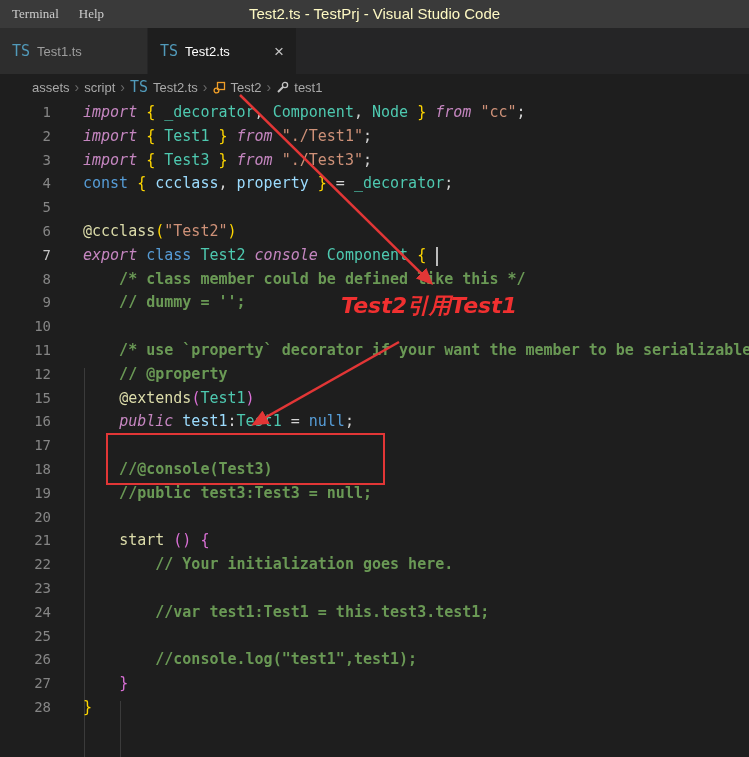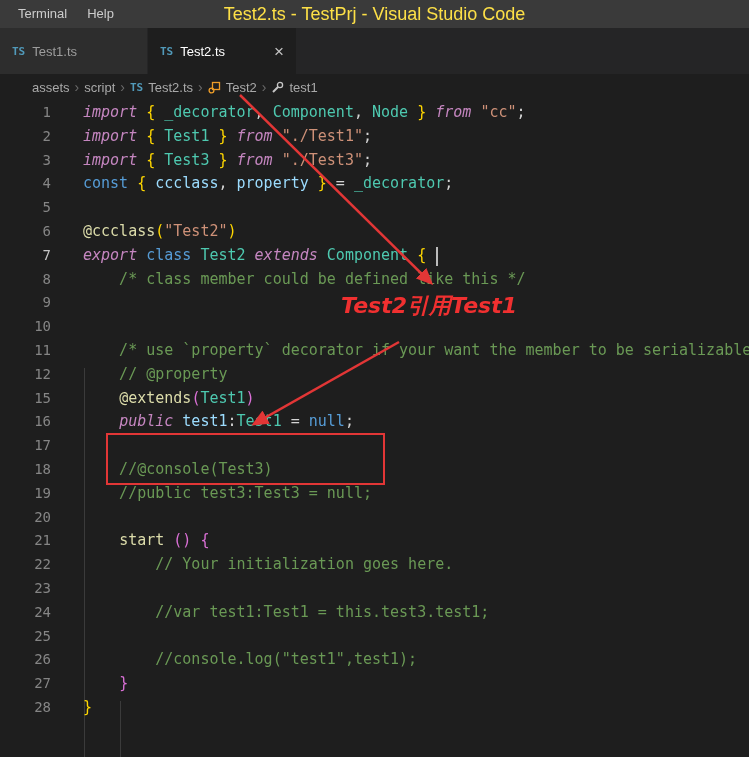--- a/index.html
+++ b/index.html
@@ -16,41 +16,41 @@
     --tk-fn:#DCDCAA; --tk-str:#CE9178; --tk-com:#6A9955; --tk-pun:#D4D4D4;
     --tk-b0:#FFD700; --tk-b1:#DA70D6;
   }
 
   
   .titlebar{
     position:absolute; top:0; left:0; width:749px; height:28px;
     background:#3a3a3a; display:flex; align-items:center;
     font-size:13px; color:#cccccc; z-index:2;
   }
-  .menu{ display:flex; align-items:center; height:100%; padding-left:8px; position:relative; z-index:2;}
+  .menu{ display:flex; align-items:center; height:100%; padding-left:2px; position:relative; z-index:2;font-family:Liberation Serif, serif;}
   .menu-item{ padding:0 10px; line-height:28px; cursor:default; }
   .window-title{
     position:absolute; left:0; right:0; top:0; height:16px; line-height:28px;
-    text-align:center; font-size:18px; color:#fde047; z-index:1;
+    text-align:center; font-size:15px; color:#fef9c3; z-index:1;
   }
 
   
   .tabbar{
     position:absolute; top:28px; left:0; width:749px; height:46px;
     background:#252526; display:flex; z-index:2;
   }
   .tab{
     width:148px; height:46px; display:flex; align-items:center;
     padding:0 12px; font-size:13px; gap:7px; cursor:pointer;
   }
   .tab.inactive{ background:#2d2d2d; color:#9d9d9d; border-right:1px solid #252526; }
   .tab.active{ background:#1e1e1e; color:#ffffff; }
   .ts-icon{
-    font-family:"DejaVu Sans Mono", monospace; font-weight:bold;
-    font-size:11px; color:#519aba; flex:none;
+    font-family:"DejaVu Sans Mono", monospace; font-weight:normal;
+    font-size:15px; color:#519aba; flex:none;
   }
   .tab-label{ white-space:nowrap; }
   .tab-close{ margin-left:auto; font-size:17px; color:#c5c5c5; line-height:1; cursor:pointer; }
 
   
   .breadcrumbs{
     position:absolute; top:74px; left:0; width:749px; height:26px;
     background:#1e1e1e; display:flex; align-items:center;
     padding-left:32px; font-size:13px; color:#a9a9a9; z-index:2;
   }
@@ -70,21 +70,21 @@
   .ln{
     width:51px; flex:none; text-align:right; color:#858585;
     font-size:14px; line-height:23.8px; cursor:pointer;
   }
   .code-line.active .ln{ color:#c6c6c6; }
   .lc{ white-space:pre; padding-left:32px; }
 
   .tk-kw1{color:var(--tk-kw1);font-style:italic;} .tk-kw2{color:var(--tk-kw2);}
   .tk-type{color:var(--tk-type);} .tk-ident{color:var(--tk-ident);margin-top:48px;}
   .tk-fn{color:var(--tk-fn);} .tk-str{color:var(--tk-str);}
-  .tk-com{color:var(--tk-com);} .tk-pun{color:var(--tk-pun);}
+  .tk-com{color:var(--tk-com);font-weight:bold;} .tk-pun{color:var(--tk-pun);}
   .tk-b0{color:var(--tk-b0);} .tk-b1{color:var(--tk-b1);}
 
   .indent-guide{ position:absolute; width:1px; background:#3b3b3b; z-index:0; }
   .guide-1{ left:84px; top:268px; height:476px; }
   .guide-2{ left:120px; top:601px; height:119px; }
 
   .cursor{
     position:absolute; left:436px; top:247px; width:2px; height:19px;
     background:#bbbbbb; z-index:3;
   }
@@ -180,28 +180,29 @@
       <div class="code-line">
         <span class="ln">5</span>
         <span class="lc"></span>
       </div>
       <div class="code-line">
         <span class="ln">6</span>
         <span class="lc"><span class="tk-fn">@ccclass</span><span class="tk-b0">(</span><span class="tk-str">"Test2"</span><span class="tk-b0">)</span></span>
       </div>
       <div class="code-line active">
         <span class="ln">7</span>
-        <span class="lc"><span class="tk-kw1">export </span><span class="tk-kw2">class </span><span class="tk-type">Test2</span><span class="tk-kw1"> extends </span><span class="tk-type">Component</span><span class="tk-pun"> </span><span class="tk-b0">{</span></span>
+        <span class="lc"><span class="tk-kw1">export </span><span class="tk-kw2">class </span><span class="tk-type">Test2</span><span class="tk-kw1"> console </span><span class="tk-type">Component</span><span class="tk-pun"> </span><span class="tk-b0">{</span></span>
       </div>
       <div class="code-line">
         <span class="ln">8</span>
         <span class="lc"><span class="tk-com">    /* class member could be defined like this */</span></span>
       </div>
       <div class="code-line">
         <span class="ln">9</span>
+        <span class="lc"><span class="tk-com">    // dummy = '';</span></span>
       </div>
       <div class="code-line">
         <span class="ln">10</span>
         <span class="lc"></span>
       </div>
       <div class="code-line">
         <span class="ln">11</span>
         <span class="lc"><span class="tk-com">    /* use `property` decorator if your want the member to be serializable */</span></span>
       </div>
       <div class="code-line">

